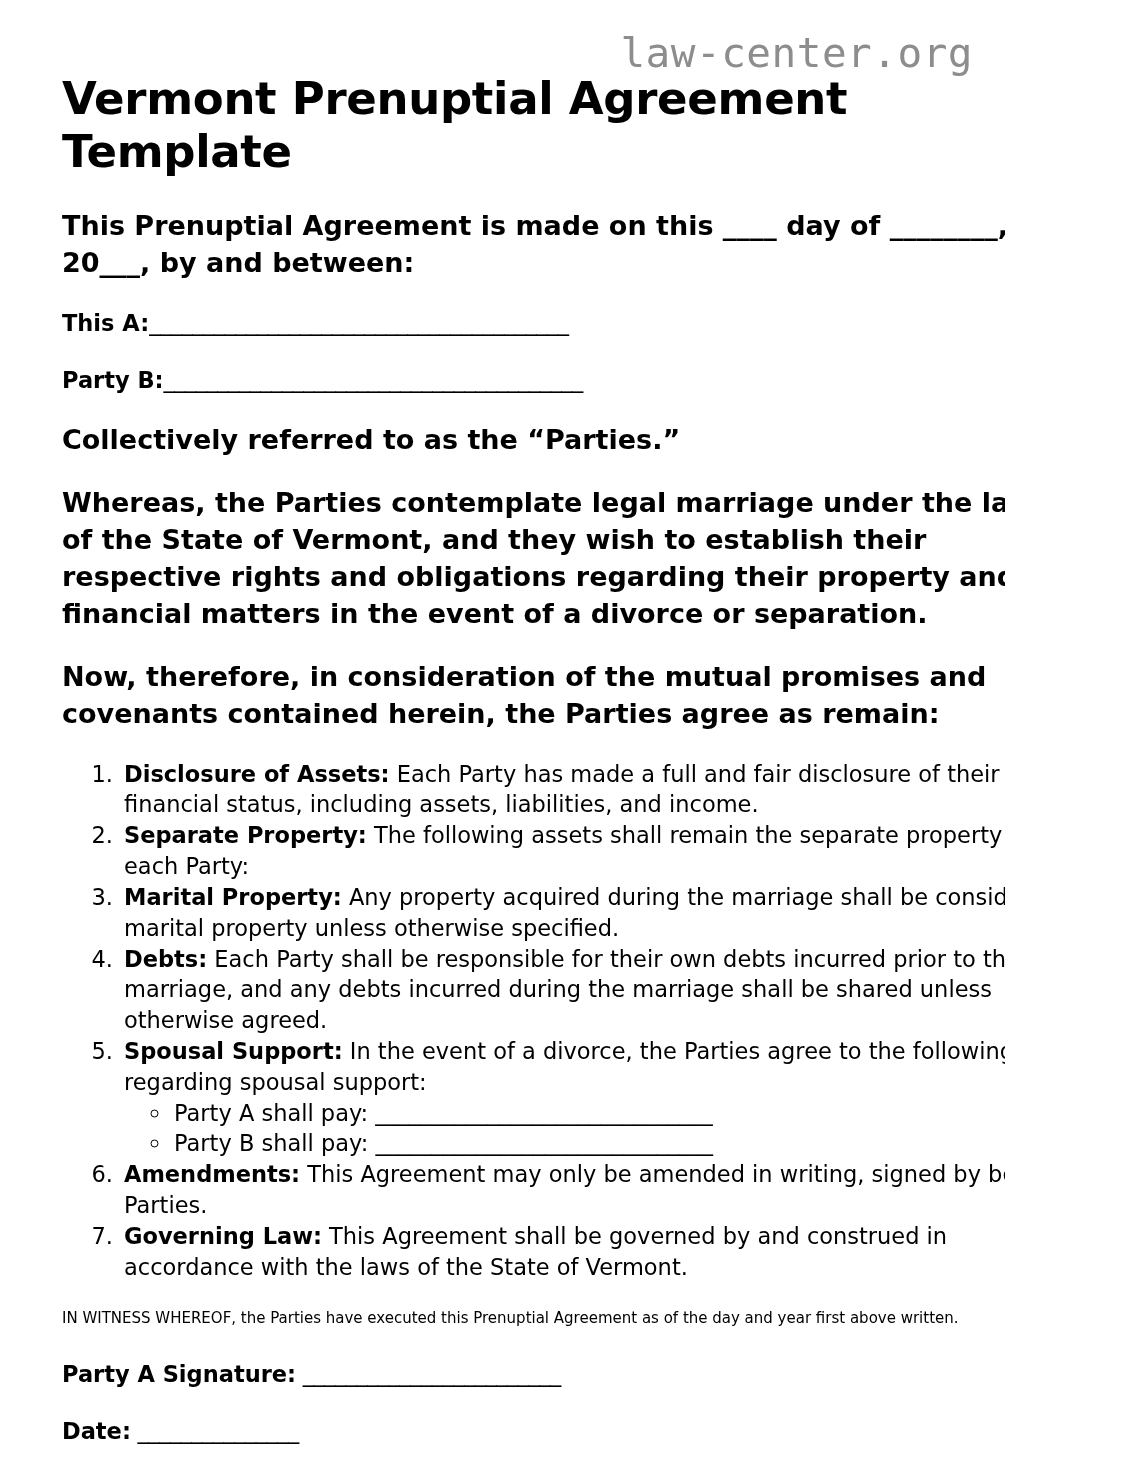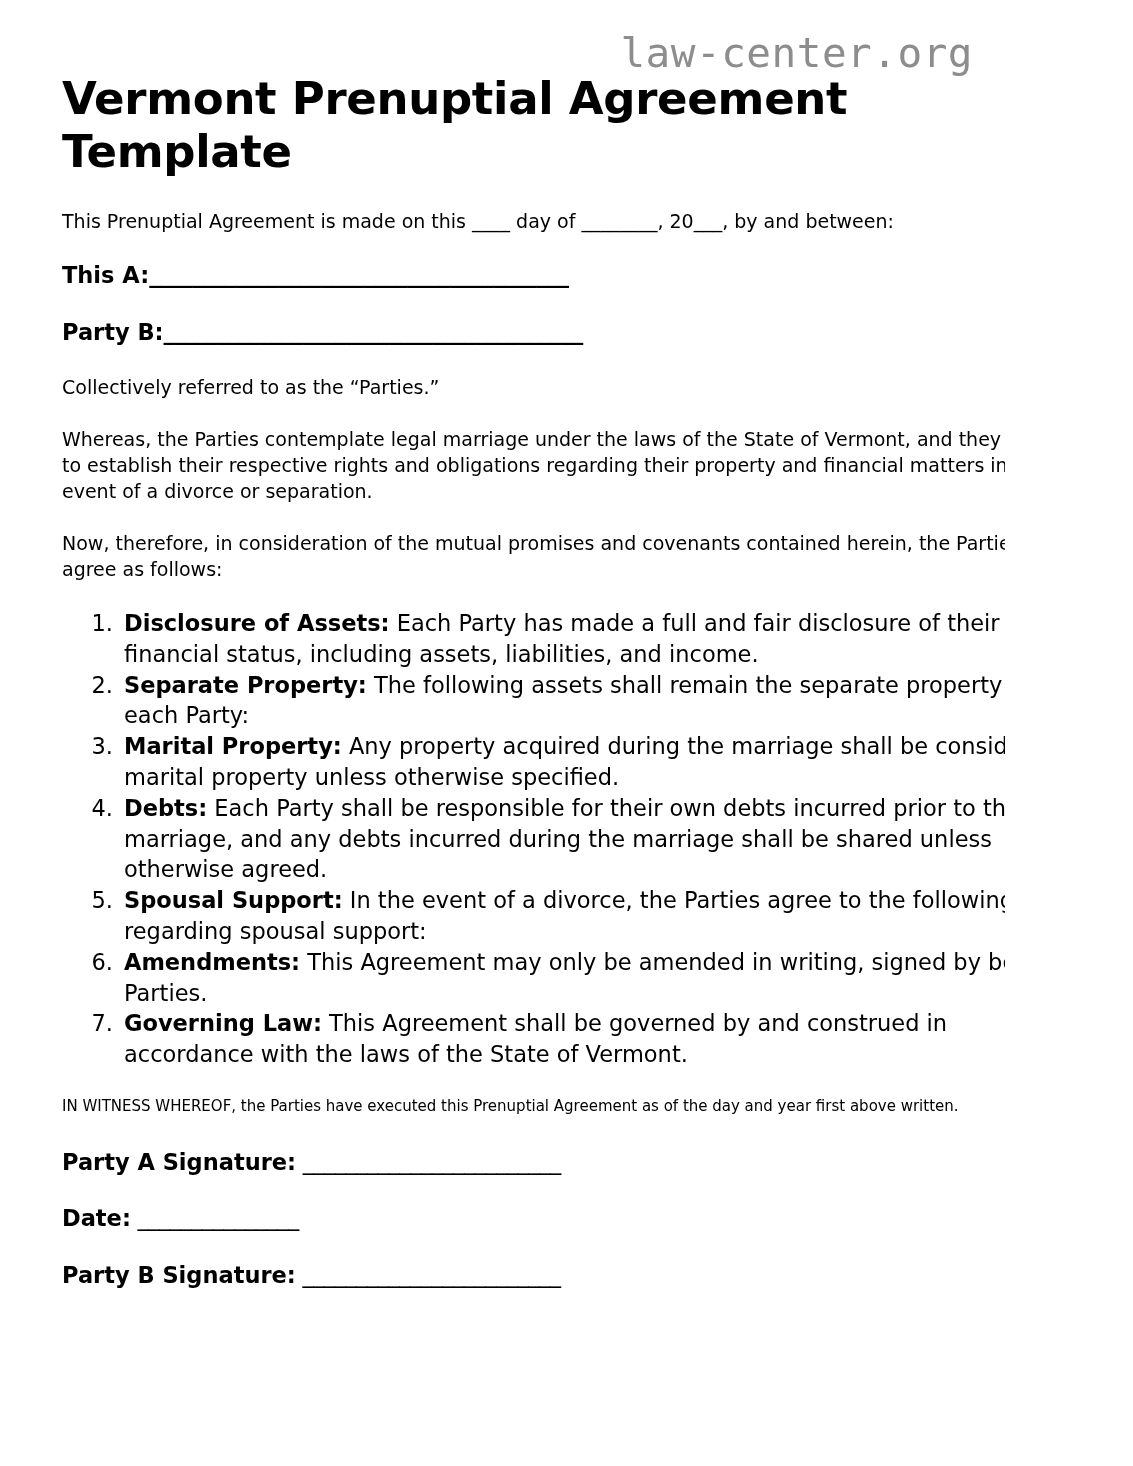--- a/index.html
+++ b/index.html
@@ -42,33 +42,34 @@
     font-family: "DejaVu Sans", sans-serif;
     font-size: 45px;
     font-weight: bold;
     line-height: 1.18;
     margin: 0 0 30px 0;
     letter-spacing: -0.3px;
     color: #000;
     max-width: 860px;
   }
   p.para {
-    font-size: 19px;
+    font-size: 27px;
     line-height: 1.37;
     margin: 0 0 26px 0;
     color: #000;
+    font-weight: bold;
   }
   p.party-line {
     font-size: 22.5px;
     line-height: 1.37;
     margin: 0 0 26px 0;
     font-weight: bold;
   }
   p.party-line .blank {
-    font-weight: bold;
+    font-weight: normal;
   }
   .blank {
     font-weight: normal;
     letter-spacing: -0.5px;
   }
   ol.terms {
     margin: 0 0 26px 0;
     padding-left: 58px;
     font-size: 22.5px;
     line-height: 1.37;
@@ -116,37 +117,41 @@
     <p class="para">This Prenuptial Agreement is made on this ____ day of ________, 20___, by and between:</p>
 
     <p class="party-line"><span>This A:</span><span class="blank">_______________________________________</span></p>
 
     <p class="party-line"><span>Party B:</span><span class="blank">_______________________________________</span></p>
 
     <p class="para">Collectively referred to as the “Parties.”</p>
 
     <p class="para">Whereas, the Parties contemplate legal marriage under the laws of the State of Vermont, and they wish to establish their respective rights and obligations regarding their property and financial matters in the event of a divorce or separation.</p>
 
-    <p class="para">Now, therefore, in consideration of the mutual promises and covenants contained herein, the Parties agree as follows:</p>
+    <p class="para">Now, therefore, in consideration of the mutual promises and covenants contained herein, the Parties agree as remain:</p>
 
     <ol class="terms">
       <li>
         <span class="term-label">Disclosure of Assets:</span><span> Each Party has made a full and fair disclosure of their financial status, including assets, liabilities, and income.</span>
       </li>
       <li>
         <span class="term-label">Separate Property:</span><span> The following assets shall remain the separate property of each Party:</span>
       </li>
       <li>
         <span class="term-label">Marital Property:</span><span> Any property acquired during the marriage shall be considered marital property unless otherwise specified.</span>
       </li>
       <li>
         <span class="term-label">Debts:</span><span> Each Party shall be responsible for their own debts incurred prior to the marriage, and any debts incurred during the marriage shall be shared unless otherwise agreed.</span>
       </li>
       <li>
         <span class="term-label">Spousal Support:</span><span> In the event of a divorce, the Parties agree to the following regarding spousal support:</span>
+        <ul class="sub">
+          <li>Party A shall pay: ______________________________</li>
+          <li>Party B shall pay: ______________________________</li>
+        </ul>
       </li>
       <li>
         <span class="term-label">Amendments:</span><span> This Agreement may only be amended in writing, signed by both Parties.</span>
       </li>
       <li>
         <span class="term-label">Governing Law:</span><span> This Agreement shall be governed by and construed in accordance with the laws of the State of Vermont.</span>
       </li>
     </ol>
 
     <p class="closing">IN WITNESS WHEREOF, the Parties have executed this Prenuptial Agreement as of the day and year first above written.</p>

